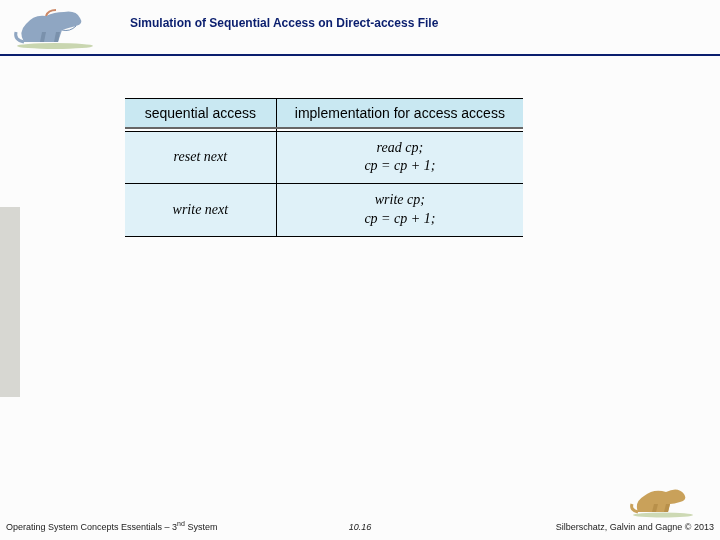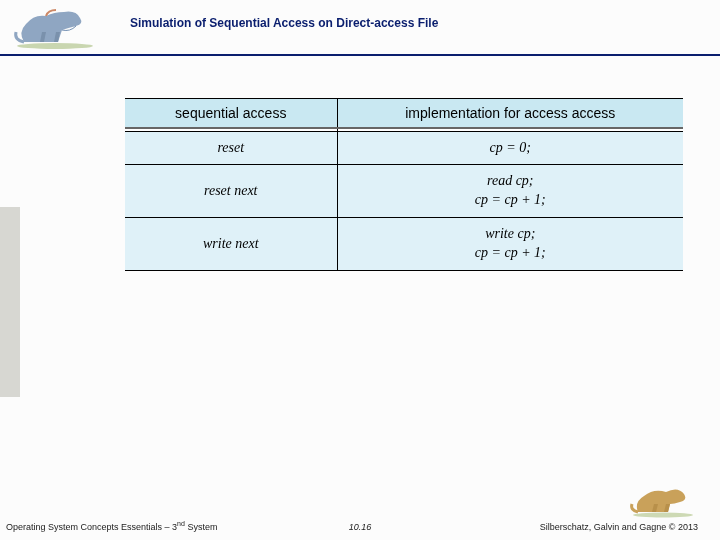--- a/index.html
+++ b/index.html
@@ -43,21 +43,21 @@
     left: 0;
     top: 207px;
     width: 20px;
     height: 190px;
     background: #d7d7d2;
   }
   .table-wrap {
     position: absolute;
     left: 125px;
     top: 98px;
-    width: 558px;
+    width: 398px;
   }
   table {
     border-collapse: collapse;
     width: 100%;
     border-top: 1px solid #000;
     border-bottom: 1px solid #000;
   }
   thead tr { background: #c9e8f2; }
   th {
     font-weight: normal;
@@ -108,21 +108,21 @@
     left: 0;
     right: 0;
     bottom: 8px;
     text-align: center;
     font-size: 9px;
     color: #222;
     font-style: italic;
   }
   .footer-right {
     position: absolute;
-    right: 22px;
+    right: 6px;
     bottom: 8px;
     font-size: 9px;
     color: #222;
   }
   .dino-right {
     position: absolute;
     right: 20px;
     bottom: 22px;
     width: 74px;
     height: 40px;
@@ -154,24 +154,20 @@
         <th>sequential access</th>
         <th>implementation for access access</th>
       </tr>
     </thead>
     <tbody>
       <tr class="divider-row">
           <td></td>
           <td></td>
         </tr>
       <tr class="body-row">
-        <td>reset</td>
-        <td>cp = 0;</td>
-      </tr>
-      <tr class="body-row">
         <td>reset next</td>
         <td>read cp;<br>cp = cp + 1;</td>
       </tr>
       <tr class="body-row no-bottom">
         <td>write next</td>
         <td>write cp;<br>cp = cp + 1;</td>
       </tr>
     </tbody>
   </table>
 </div>

